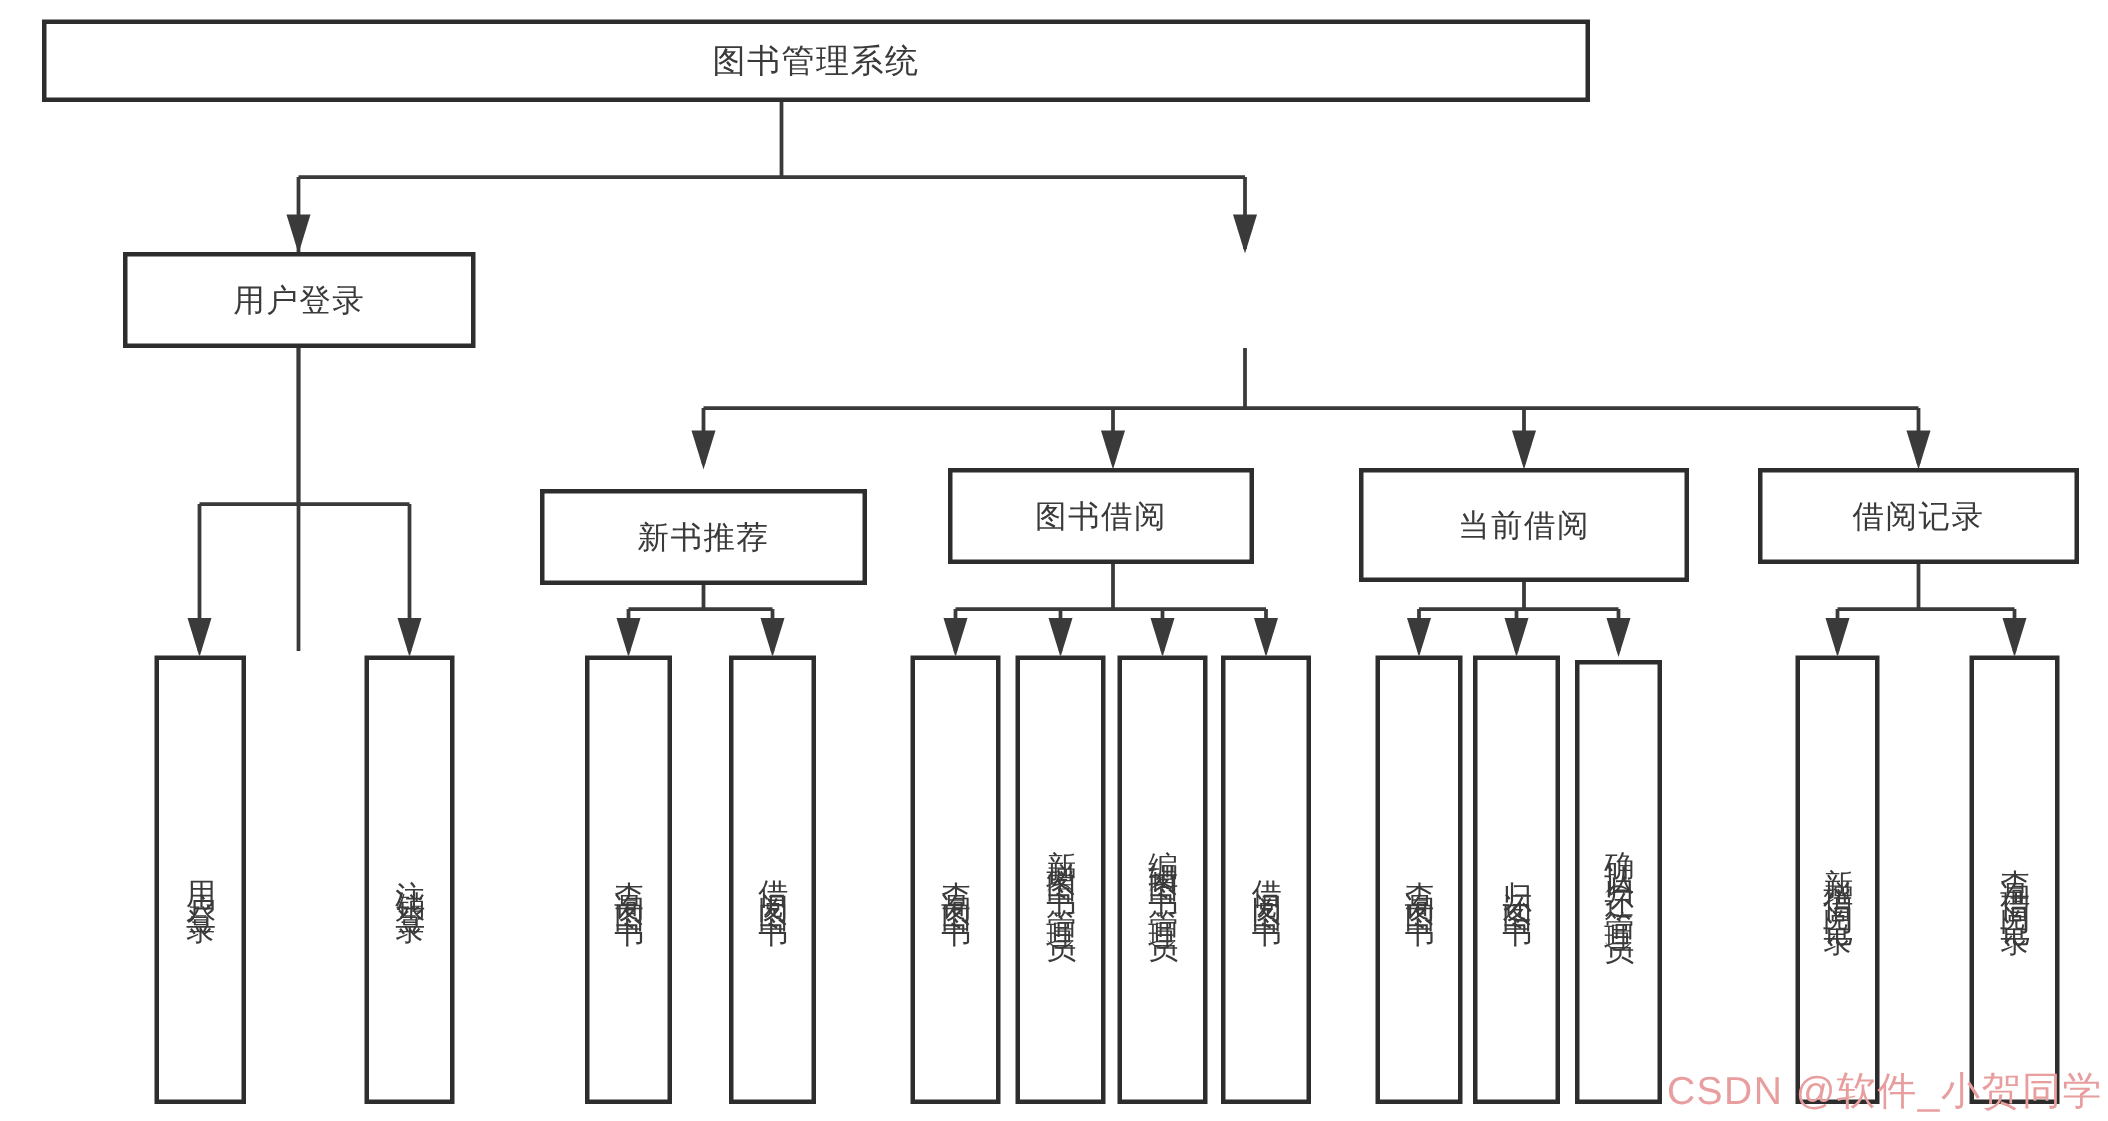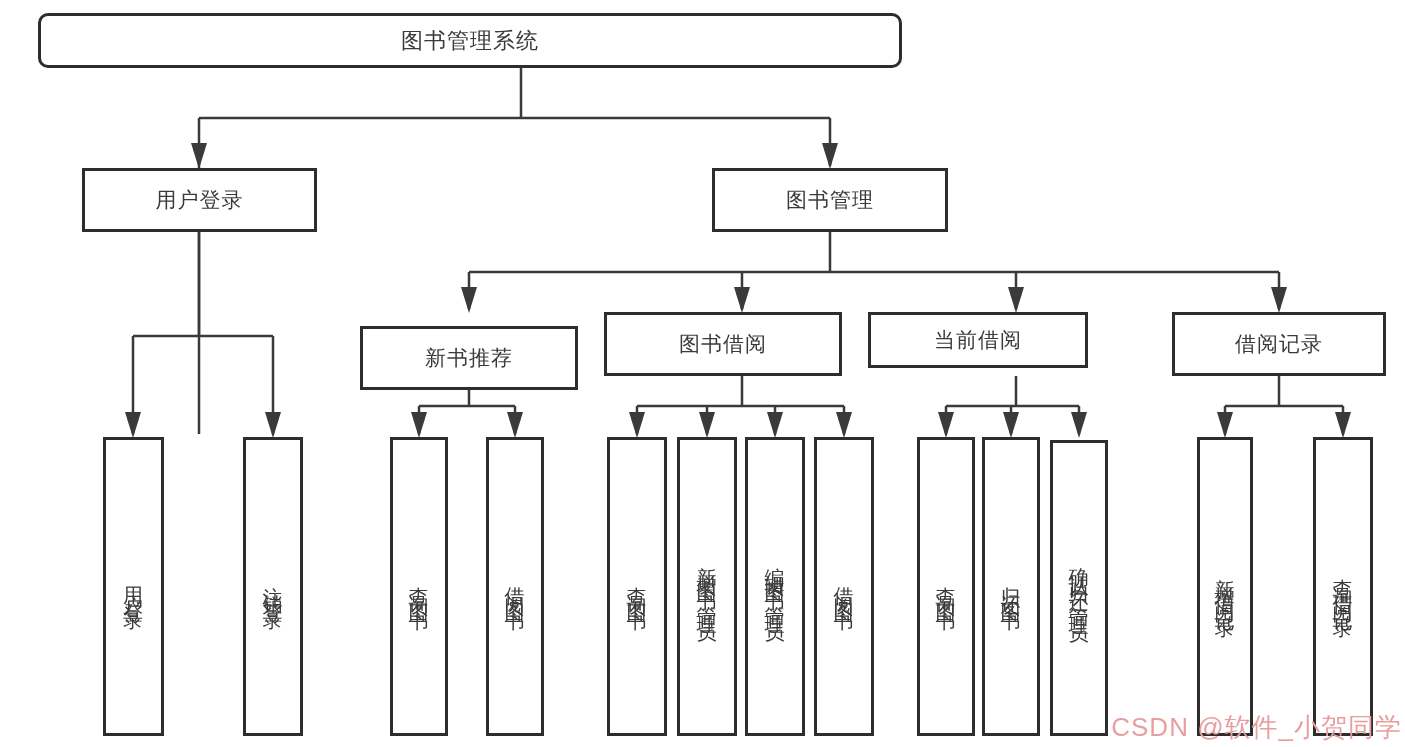--- a/index.html
+++ b/index.html
@@ -100,28 +100,27 @@
 
       <polygon points="938,412 954,412 946,438"></polygon>
       <polygon points="1003,412 1019,412 1011,438"></polygon>
       <polygon points="1071,412 1087,412 1079,438"></polygon>
 
       <polygon points="1217,412 1233,412 1225,438"></polygon>
       <polygon points="1335,412 1351,412 1343,438"></polygon>
     </g>
   </svg>
 
-  <div class="box root" style="left:38px; top:13px; width:864px; height:55px;border-radius:10px;">图书管理系统</div>
+  <div class="box root" style="left:28px; top:13px; width:1032px; height:55px;">图书管理系统</div>
 
   <div class="box" style="left:82px; top:168px; width:235px; height:64px;">用户登录</div>
-  <div class="box" style="left:712px; top:168px; width:236px; height:64px;">图书管理</div>
 
   <div class="box" style="left:360px; top:312px; width:218px; height:64px;margin-top:14px;">新书推荐</div>
-  <div class="box" style="left:604px; top:312px; width:238px; height:64px;">图书借阅</div>
-  <div class="box" style="left:868px; top:312px; width:220px; height:56px;">当前借阅</div>
+  <div class="box" style="left:632px; top:312px; width:204px; height:64px;">图书借阅</div>
+  <div class="box" style="left:906px; top:312px; width:220px; height:76px;">当前借阅</div>
   <div class="box" style="left:1172px; top:312px; width:214px; height:64px;">借阅记录</div>
 
   <div class="box v" style="left:103px; top:437px; width:61px; height:299px;">用户登录</div>
   <div class="box v" style="left:243px; top:437px; width:60px; height:299px;">注销登录</div>
 
   <div class="box v" style="left:390px; top:437px; width:58px; height:299px;">查询图书</div>
   <div class="box v" style="left:486px; top:437px; width:58px; height:299px;">借阅图书</div>
 
   <div class="box v" style="left:607px; top:437px; width:60px; height:299px;">查询图书</div>
   <div class="box v" style="left:677px; top:437px; width:60px; height:299px;">新增图书（管理员）</div>

